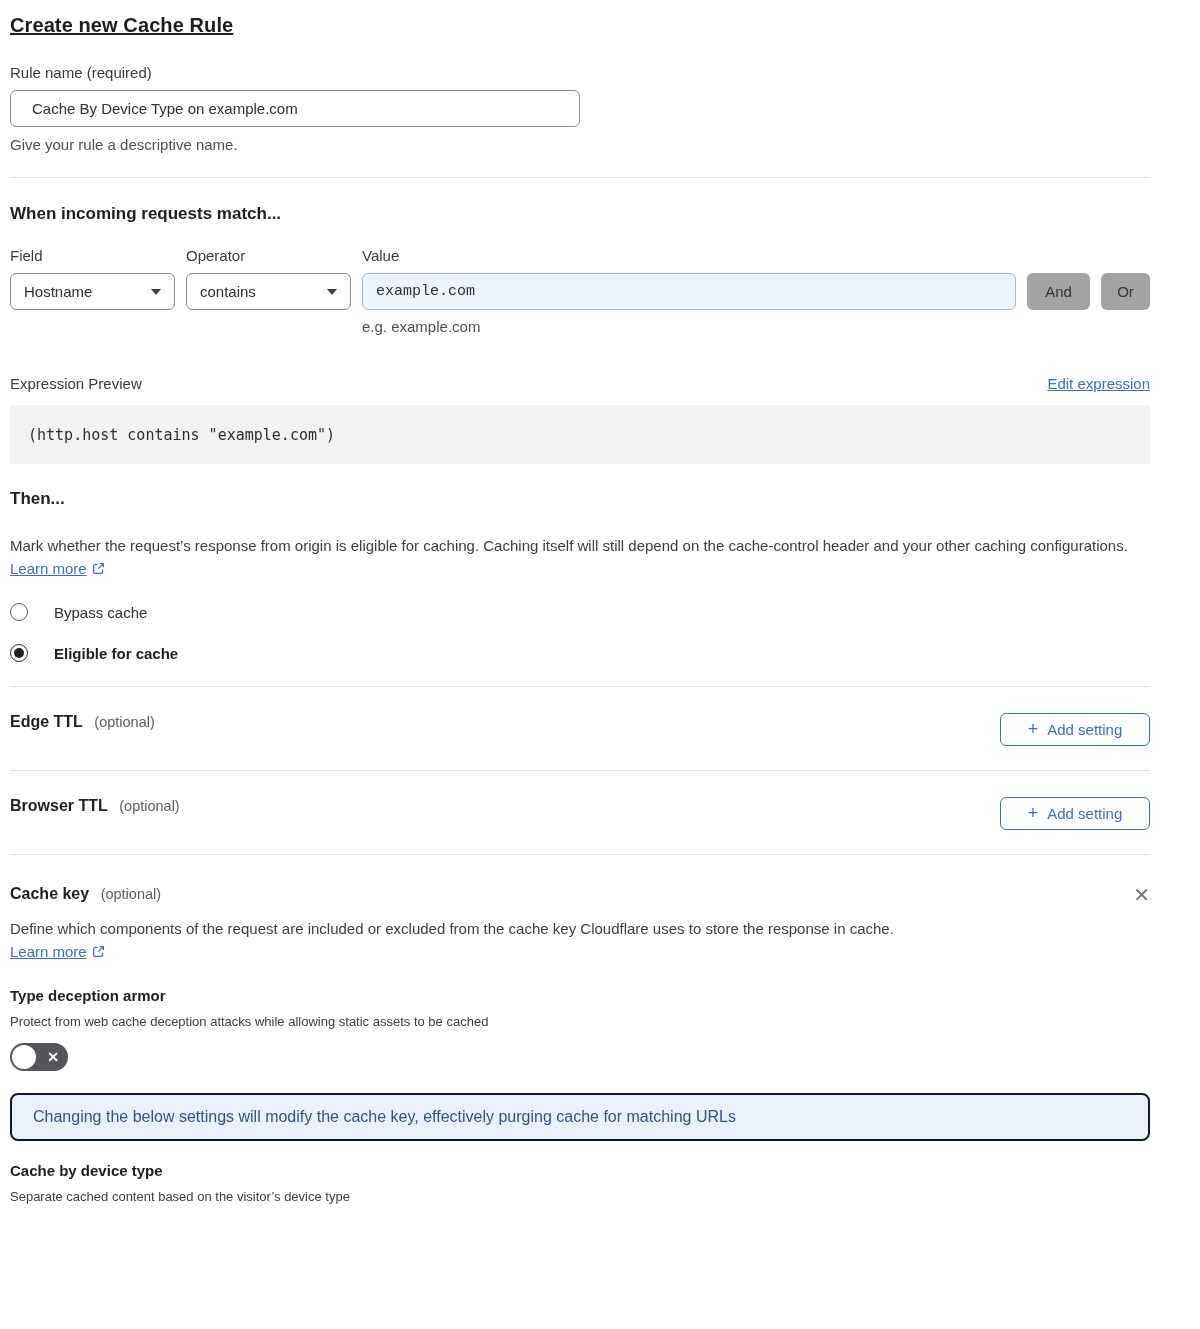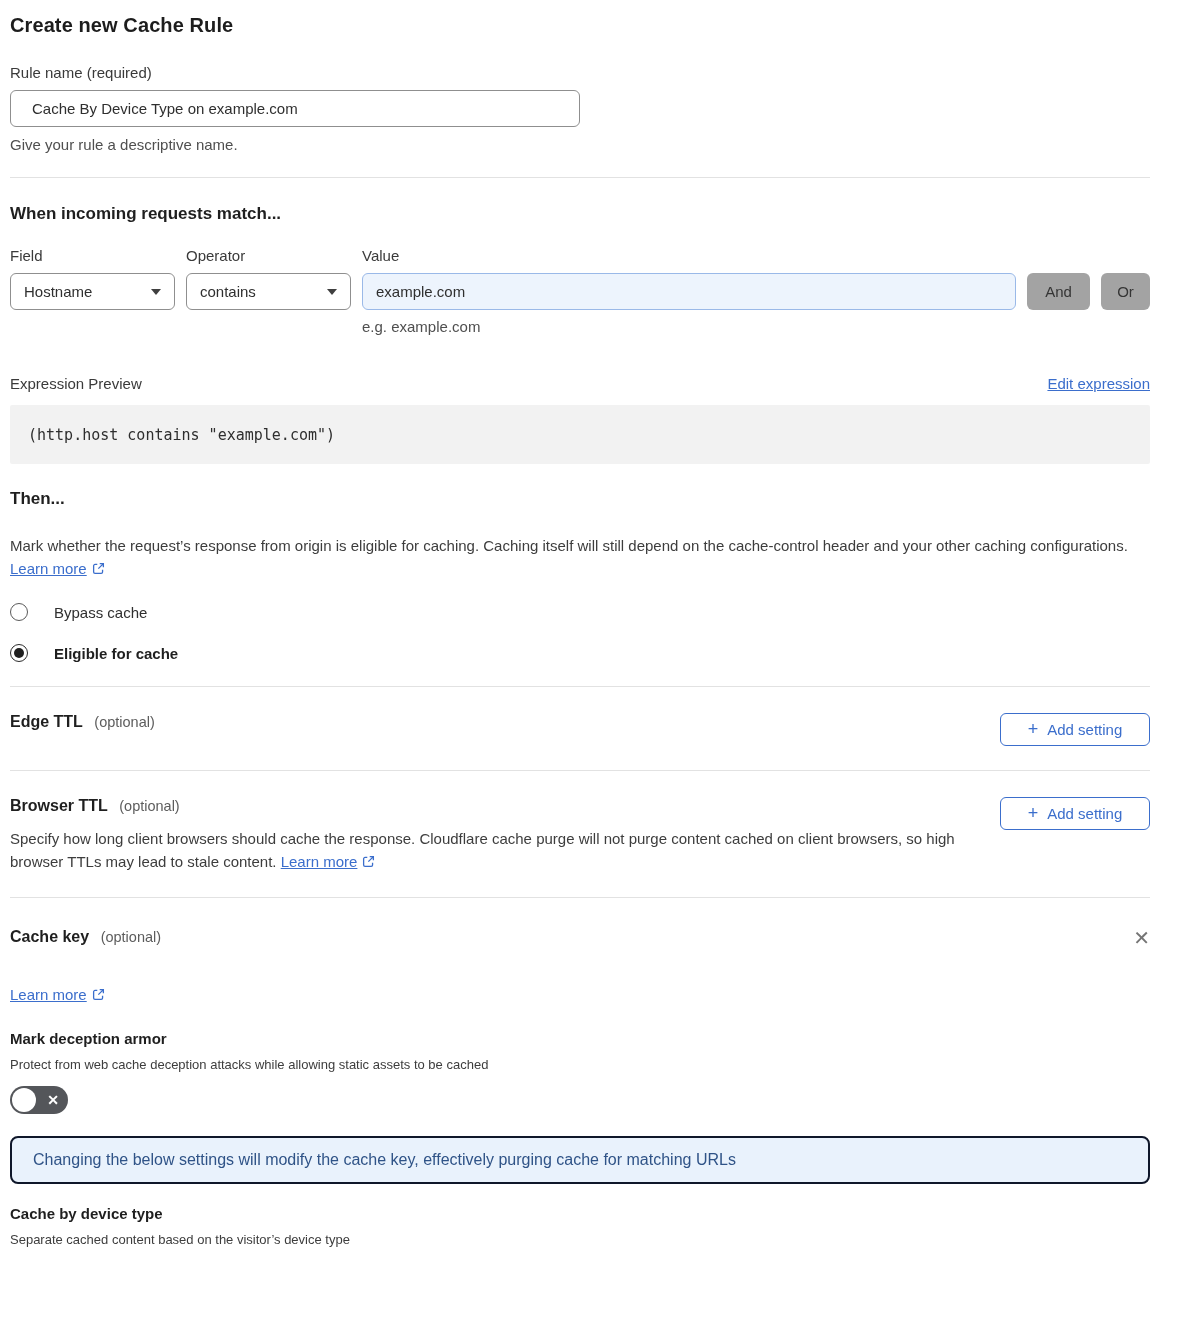--- a/index.html
+++ b/index.html
@@ -4,21 +4,21 @@
 <style>
   * { box-sizing: border-box; margin: 0; padding: 0; }
   html, body { background: #ffffff; }
   body {
     width: 1200px;
     min-height: 1329px;
     font-family: "Liberation Sans", sans-serif;
     color: #3a3a3a;
     padding: 14px 50px 20px 10px;
   }
-  .h1 { font-size: 20px; font-weight: bold; color: #1d1d1d; letter-spacing: .1px; }
+  .h1 { font-size: 20px; font-weight: bold; color: #1d1d1d; letter-spacing: .1px; text-decoration: underline; }
   .field-label { font-size: 15px; color: #3a3a3a; }
   .help-text { font-size: 15px; color: #4f4f4f; margin-top: 9px; }
 
   .text-input {
     display: block; width: 570px; height: 37px;
     border: 1px solid #8f8f8f; border-radius: 6px;
     padding: 0 21px; font-size: 15px; color: #2f2f2f;
     font-family: "Liberation Sans", sans-serif; background: #fff; outline: none;
   }
   .divider { border: none; border-top: 1px solid #e2e2e2; margin-top: 24px; }
@@ -41,21 +41,21 @@
   }
   .chevron {
     width: 0; height: 0;
     border-left: 5px solid transparent; border-right: 5px solid transparent;
     border-top: 6px solid #3f3f3f;
   }
   .value-input {
     height: 37px; width: 100%;
     border: 1px solid #9ab9e8; border-radius: 6px;
     background: #edf4fd; padding: 0 13px; font-size: 15px; color: #2f2f2f;
-    font-family: Liberation Sans, sans-serif; outline: none;
+    font-family: Liberation Mono, monospace; outline: none;
   }
   .gray-btn {
     height: 37px; width: 100%;
     background: #a3a3a3; border: none; border-radius: 6px;
     font-size: 15px; color: #353535; cursor: pointer;
     font-family: "Liberation Sans", sans-serif;
   }
   .eg-help { font-size: 15px; color: #4f4f4f; padding-top: 8px; }
 
   
@@ -207,53 +207,47 @@
 </div>
 
 <hr class="divider">
 
 <div class="setting-section">
   <div class="setting-left">
     <div>
       <span class="sub-title">Browser TTL</span>
       <span class="badge">(optional)</span>
     </div>
-    <p class="desc">
-      <span>Specify how long client browsers should cache the response. Cloudflare cache purge will not purge content cached on client browsers, so high browser TTLs may lead to stale content.</span>
-      <a class="link">Learn more</a><svg class="ext-icon" viewBox="0 0 16 16">
-          <path d="M6.5 3H3.7A1.7 1.7 0 0 0 2 4.7v7.6A1.7 1.7 0 0 0 3.7 14h7.6a1.7 1.7 0 0 0 1.7-1.7V9.5" fill="none" stroke="currentColor" stroke-width="1.6"></path>
-          <path d="M9.5 2H14v4.5M13.7 2.3L7.8 8.2" fill="none" stroke="currentColor" stroke-width="1.6"></path>
-        </svg>
-    </p>
   </div>
   <button class="add-btn">
     <span class="plus">+</span>
     <span>Add setting</span>
   </button>
 </div>
 
 <hr class="divider">
 
 <div style="margin-top:30px;">
   <div style="display:flex; justify-content:space-between; align-items:flex-start;">
     <div>
       <span class="sub-title">Cache key</span>
       <span class="badge">(optional)</span>
     </div>
     <button class="close-btn">✕</button>
   </div>
   <p class="desc">
+    <span>Define which components of the request are included or excluded from the cache key Cloudflare uses to store the response in cache.</span>
     <br>
     <a class="link">Learn more</a><svg class="ext-icon" viewBox="0 0 16 16">
         <path d="M6.5 3H3.7A1.7 1.7 0 0 0 2 4.7v7.6A1.7 1.7 0 0 0 3.7 14h7.6a1.7 1.7 0 0 0 1.7-1.7V9.5" fill="none" stroke="currentColor" stroke-width="1.6"></path>
         <path d="M9.5 2H14v4.5M13.7 2.3L7.8 8.2" fill="none" stroke="currentColor" stroke-width="1.6"></path>
       </svg>
   </p>
 
-  <div class="mini-title">Mark deception armor</div>
+  <div class="mini-title">Type deception armor</div>
   <div class="mini-desc">Protect from web cache deception attacks while allowing static assets to be cached</div>
   <div class="toggle off">
     <span class="knob"></span>
     <span class="toggle-glyph">✕</span>
   </div>
 
   <div class="banner">Changing the below settings will modify the cache key, effectively purging cache for matching URLs</div>
 
   <div class="mini-title" style="margin-top:21px;">Cache by device type</div>
   <div class="mini-desc">Separate cached content based on the visitor’s device type</div>

